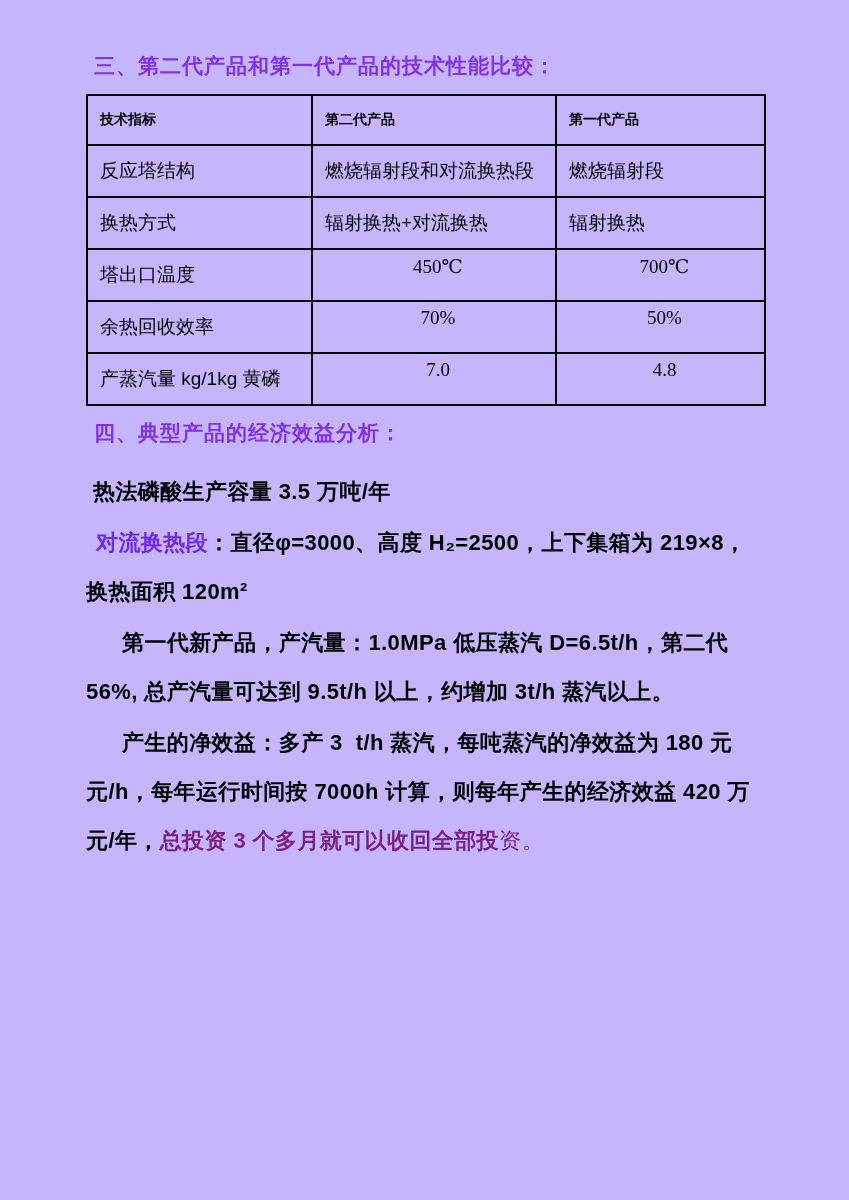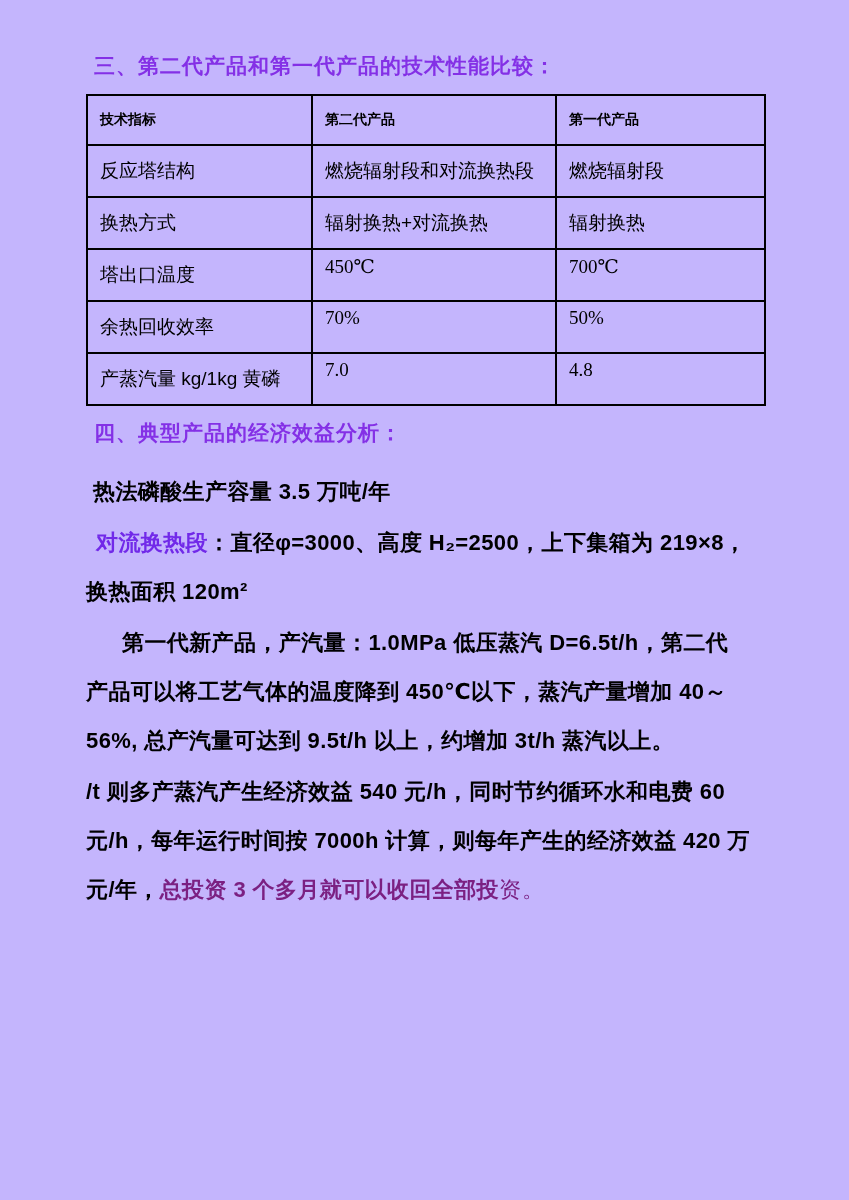--- a/index.html
+++ b/index.html
@@ -55,20 +55,21 @@
     height: 52px;
     font-size: 19px;
     font-weight: normal;
     vertical-align: middle;
   }
   table.cmp td.num {
     font-family: "Liberation Serif", "DejaVu Serif", serif;
     vertical-align: top;
     padding-top: 5px;
     font-size: 19px;
+    text-align: center;
   }
 
   
   .paragraphs { margin-top: 20px; }
   .para { margin-bottom: 2px; }
   .para .line {
     font-size: 22px;
     font-weight: bold;
     line-height: 49px;
     letter-spacing: 0.4px;
@@ -133,24 +134,23 @@
           <div class="line" style="padding-left: 7px;"><span style="color: rgb(0, 0, 0);">热法磷酸生产容量 3.5 万吨/年</span></div>
         </div>
         <div class="para">
         </div>
         <div class="para">
           <div class="line" style="padding-left: 10px;"><span style="color: rgb(113, 41, 233);">对流换热段</span><span style="color: rgb(0, 0, 0);">：直径φ=3000、高度 H₂=2500，上下集箱为 219×8，</span></div>
           <div class="line"><span style="color: rgb(0, 0, 0); text-align: center;">换热面积 120m²</span></div>
         </div>
         <div class="para">
           <div class="line" style="padding-left: 36px;"><span style="color: rgb(0, 0, 0);">第一代新产品，产汽量：1.0MPa 低压蒸汽 D=6.5t/h，第二代</span></div>
-          <div class="line"><span style="color: rgb(0, 0, 0);">产品可以将工艺气体的温度降到 450℃以下，蒸汽产量增加 40～</span></div>
           <div class="line"><span style="color: rgb(0, 0, 0);">56%, 总产汽量可达到 9.5t/h 以上，约增加 3t/h 蒸汽以上。</span></div>
         </div>
         <div class="para">
-          <div class="line"><span style="color: rgb(0, 0, 0);">/t 则多产蒸汽产生经济效益 540 元/h，同时节约循环水和电费 60</span></div>
+          <div class="line" style="padding-left: 36px;"><span style="color: rgb(0, 0, 0);">产生的净效益：多产 3  t/h 蒸汽，每吨蒸汽的净效益为 180 元</span></div>
           <div class="line"><span style="color: rgb(0, 0, 0);">元/h，每年运行时间按 7000h 计算，则每年产生的经济效益 420 万</span></div>
           <div class="line"><span style="color: rgb(0, 0, 0);">元/年，</span><span style="color: rgb(123, 32, 130);">总投资 3 个多月就可以收回全部投</span><span class="light" style="color: rgb(123, 32, 130);">资。</span></div>
         </div>
       </div>
 
   </div>
 </div>
 
 </body></html>

